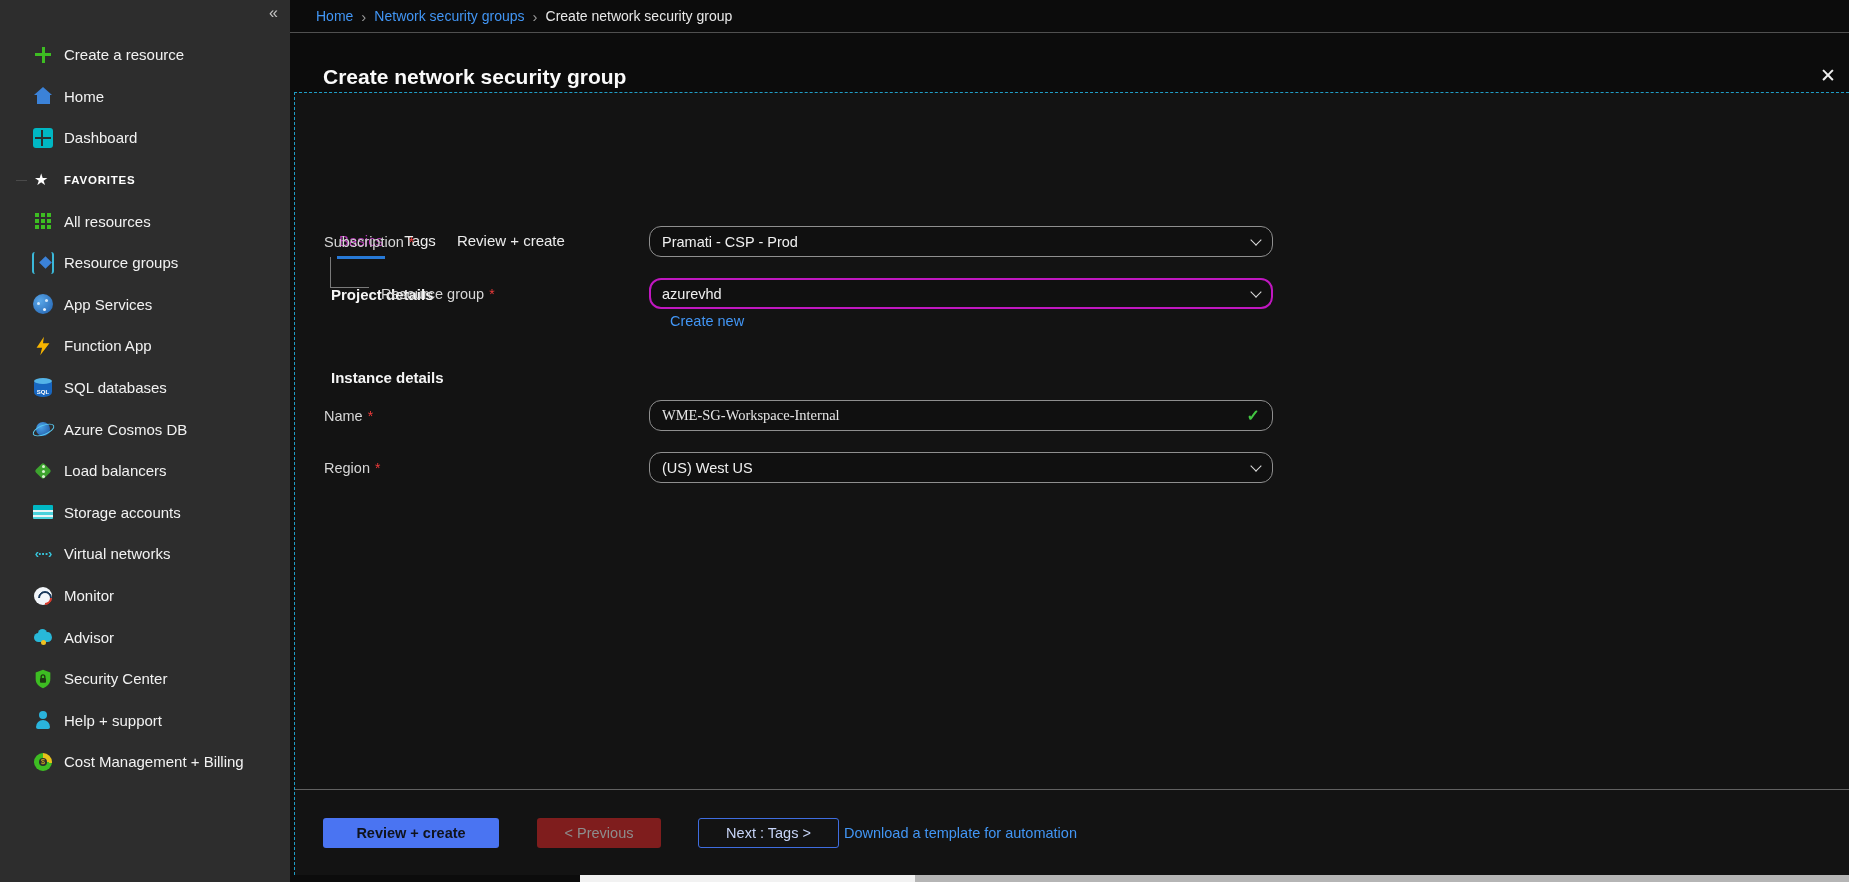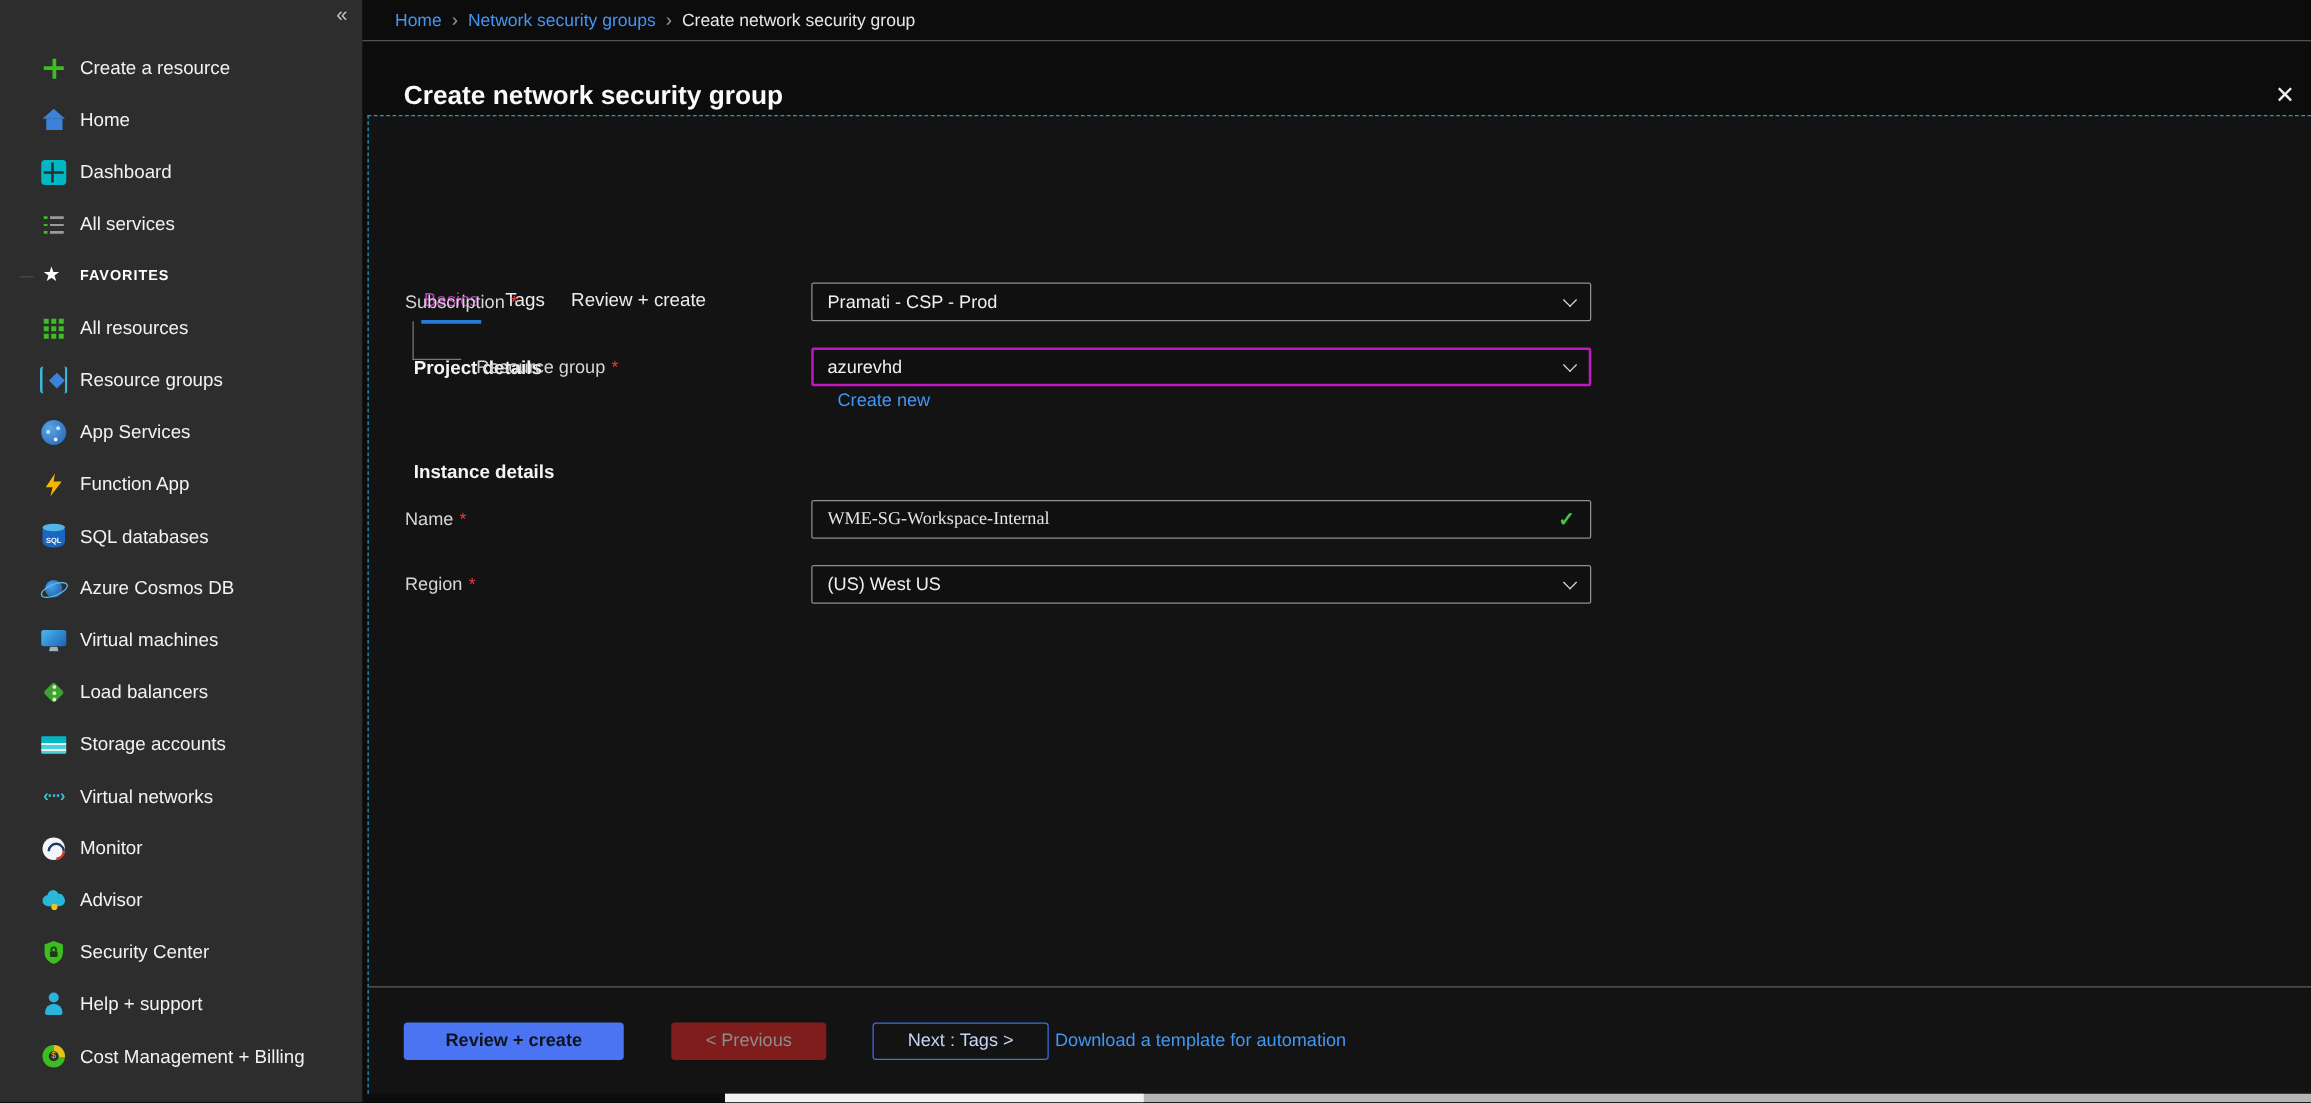--- a/index.html
+++ b/index.html
@@ -79,21 +79,21 @@
 
   .tabs{position:absolute;left:42px;top:139px;display:flex}
   .tab{font-size:15px;color:#ececec;margin-right:17px;padding:0 2px 7px 2px;cursor:pointer}
   .tab.active{color:var(--active-tab-magenta);border-bottom:3px solid var(--tab-underline-blue)}
 
   .sec-heading{position:absolute;left:36px;font-size:15px;font-weight:600;color:#f5f5f5}
   .frow{position:absolute;left:29px;height:31px;display:flex;align-items:center}
   .flabel{width:325px;font-size:14.5px;color:#d6d6d6}
   .flabel.indent{padding-left:57px}
   .req{color:var(--required-red);margin-left:5px;font-size:14px}
-  .select,.textfield{width:624px;height:31px;border:1px solid #8f8f8f;border-radius:2px;display:flex;align-items:center;padding:0 12px;background:#101010;color:#f0f0f0;font-size:14.5px;cursor:pointer}
+  .select,.textfield{width:624px;height:31px;border:1px solid #8f8f8f;border-radius:12px;display:flex;align-items:center;padding:0 12px;background:#101010;color:#f0f0f0;font-size:14.5px;cursor:pointer}
   .select.focused{border:2px solid var(--focus-magenta);padding:0 11px}
   .chev{width:8px;height:8px;border-right:1.6px solid #dcdcdc;border-bottom:1.6px solid #dcdcdc;transform:rotate(45deg);margin-left:auto;margin-top:-4px;flex:none}
   .tinput{flex:1;background:transparent;border:none;outline:none;color:#e5e5e5;font-size:14.5px;font-family:Liberation Serif, serif}
   .check{margin-left:auto;color:var(--valid-green);font-size:16px;font-weight:bold}
   .connector{position:absolute;left:35px;top:164px;width:39px;height:31px;border-left:1px solid #7a7a7a;border-bottom:1px solid #7a7a7a}
   .link{color:var(--link-blue);font-size:14.5px;cursor:pointer;text-decoration:none}
   .create-new{position:absolute;left:375px;top:220px}
 
   .footer-sep{position:absolute;left:0;right:0;top:696px;height:1px;background:#616161}
   .footer{position:absolute;left:28px;top:725px;display:flex;align-items:center}
@@ -118,24 +118,20 @@
         <span class="slabel">Create a resource</span>
       </div>
       <div class="sitem">
         <span class="icon i-home"></span>
         <span class="slabel">Home</span>
       </div>
       <div class="sitem">
         <span class="icon i-dash"></span>
         <span class="slabel">Dashboard</span>
       </div>
-      <div class="sitem">
-        <span class="icon i-list"></span>
-        <span class="slabel">All services</span>
-      </div>
       <div class="sitem fav">
         <span class="icon i-star"></span>
         <span class="slabel">FAVORITES</span>
       </div>
       <div class="sitem">
         <span class="icon i-grid"></span>
         <span class="slabel">All resources</span>
       </div>
       <div class="sitem">
         <span class="icon i-cube"></span>
@@ -153,24 +149,20 @@
           </span>
         <span class="slabel">Function App</span>
       </div>
       <div class="sitem">
         <span class="icon i-db"></span>
         <span class="slabel">SQL databases</span>
       </div>
       <div class="sitem">
         <span class="icon i-planet"></span>
         <span class="slabel">Azure Cosmos DB</span>
-      </div>
-      <div class="sitem">
-        <span class="icon i-vm"></span>
-        <span class="slabel">Virtual machines</span>
       </div>
       <div class="sitem">
         <span class="icon i-diamond"></span>
         <span class="slabel">Load balancers</span>
       </div>
       <div class="sitem">
         <span class="icon i-stack"></span>
         <span class="slabel">Storage accounts</span>
       </div>
       <div class="sitem">

